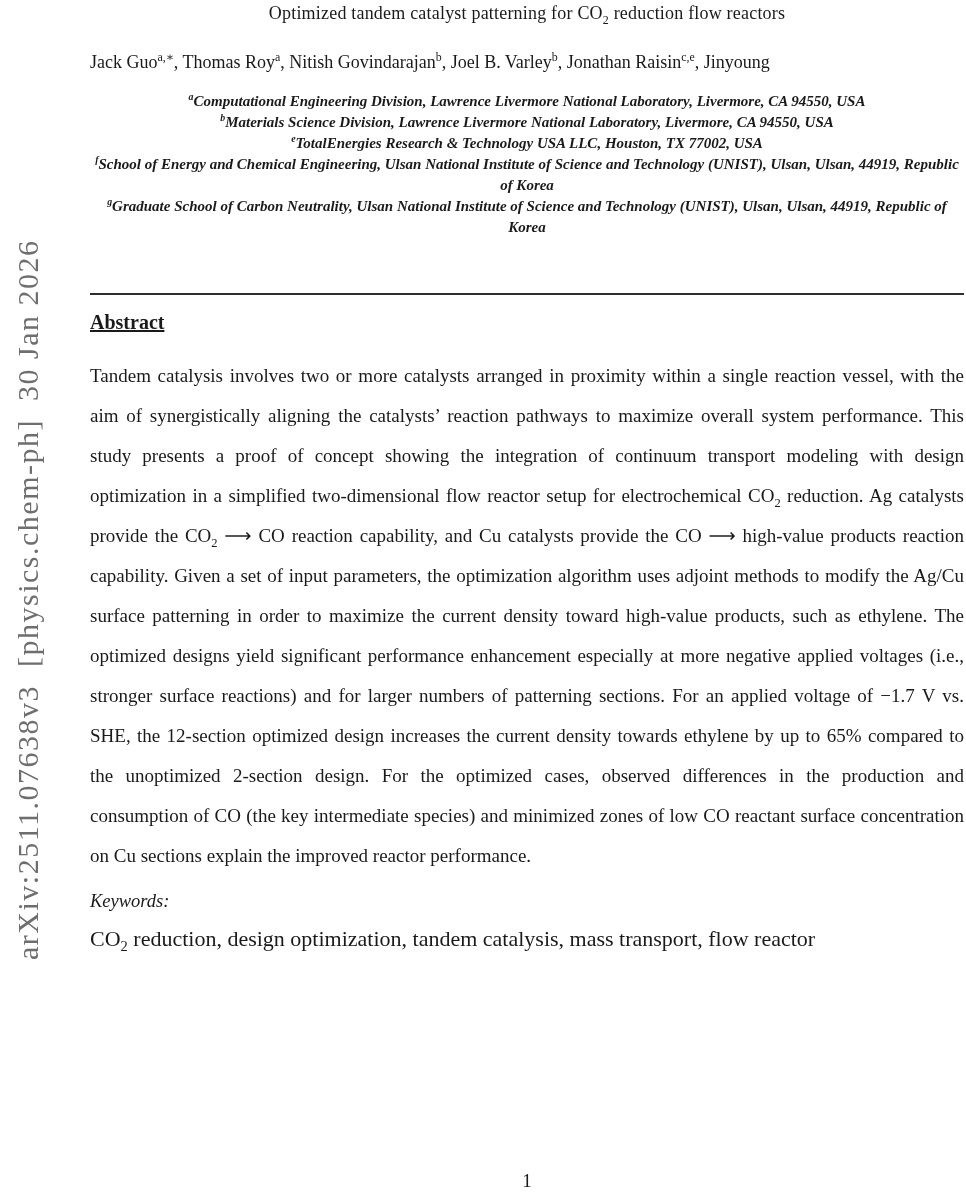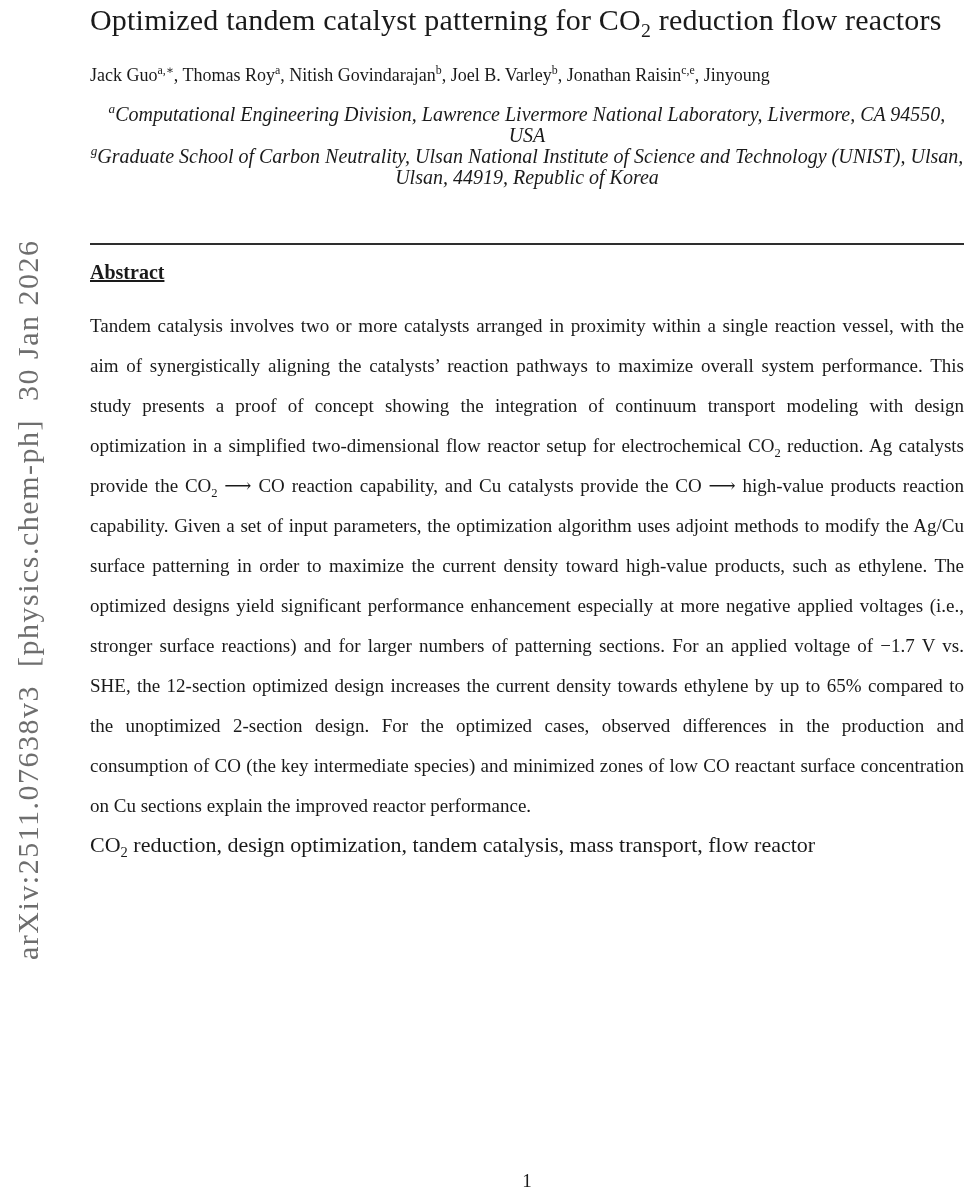--- a/index.html
+++ b/index.html
@@ -34,39 +34,40 @@
   }
 
   .content{
     position:absolute;
     left:90px; top:0;
     width:874px;
   }
 
   .title{
     margin:3px 0 0 0;
-    font-size:30px;
+    font-size:18px;
     font-weight:400;
-    text-align:left;
+    text-align:center;
     letter-spacing:0.2px;
   }
 
   .authors{
     margin-top:24px;
     font-size:18px;
     line-height:29px;
     text-align:left;
   }
 
   .affiliations{
     margin-top:14px;
-    font-size:20px;
+    font-size:15px;
     line-height:21px;
     font-style:italic;
     text-align:center;
+    font-weight:bold;
   }
 
   .rule{
     margin:55px 0 0 0;
     border:none;
     border-top:2px solid var(--rule);
     width:100%;
   }
 
   .abstract-heading{
@@ -74,20 +75,21 @@
     font-size:20px;
     font-weight:700;
     text-decoration:underline;
   }
 
   .abstract{
     margin:22px 0 0 0;
     font-size:19px;
     line-height:40px;
     text-align:justify;
+    font-family:Liberation Serif, serif;
   }
 
   .keywords-label{
     margin-top:6px;
     font-style:italic;
     font-size:18.5px;
     line-height:38px;
   }
   .keywords{
     font-size:22px;
@@ -115,29 +117,33 @@
   <main class="content">
 
     <h1 class="title">Optimized tandem catalyst patterning for CO<sub>2</sub> reduction flow reactors</h1>
 
     <div class="authors">
       <div>Jack Guo<sup>a,∗</sup>, Thomas Roy<sup>a</sup>, Nitish Govindarajan<sup>b</sup>, Joel B. Varley<sup>b</sup>, Jonathan Raisin<sup>c,e</sup>, Jinyoung</div>
     </div>
 
     <div class="affiliations">
       <div><sup>a</sup>Computational Engineering Division, Lawrence Livermore National Laboratory, Livermore, CA 94550, USA</div>
+      <div><sup>b</sup>Materials Science Division, Lawrence Livermore National Laboratory, Livermore, CA 94550, USA</div>
+      <div><sup>e</sup>TotalEnergies Research &amp; Technology USA LLC, Houston, TX 77002, USA</div>
+      <div><sup>f</sup>School of Energy and Chemical Engineering, Ulsan National Institute of Science and Technology (UNIST), Ulsan, Ulsan, 44919, Republic of Korea</div>
       <div><sup>g</sup>Graduate School of Carbon Neutrality, Ulsan National Institute of Science and Technology (UNIST), Ulsan, Ulsan, 44919, Republic of Korea</div>
     </div>
 
     <hr class="rule">
 
     <h2 class="abstract-heading">Abstract</h2>
 
     <p class="abstract">Tandem catalysis involves two or more catalysts arranged in proximity within a single reaction vessel, with the aim of synergistically aligning the catalysts’ reaction pathways to maximize overall system performance. This study presents a proof of concept showing the integration of continuum transport modeling with design optimization in a simplified two-dimensional flow reactor setup for electrochemical CO<sub>2</sub> reduction. Ag catalysts provide the CO<sub>2</sub> ⟶ CO reaction capability, and Cu catalysts provide the CO ⟶ high-value products reaction capability. Given a set of input parameters, the optimization algorithm uses adjoint methods to modify the Ag/Cu surface patterning in order to maximize the current density toward high-value products, such as ethylene. The optimized designs yield significant performance enhancement especially at more negative applied voltages (i.e., stronger surface reactions) and for larger numbers of patterning sections. For an applied voltage of −1.7 V vs. SHE, the 12-section optimized design increases the current density towards ethylene by up to 65% compared to the unoptimized 2-section design. For the optimized cases, observed differences in the production and consumption of CO (the key intermediate species) and minimized zones of low CO reactant surface concentration on Cu sections explain the improved reactor performance.</p>
 
+    <div class="keywords-label">Keywords:</div>
 
     <div class="keywords">CO<sub>2</sub> reduction, design optimization, tandem catalysis, mass transport, flow reactor</div>
 
   </main>
 
   <div class="pageno">1</div>
 
 </div>
 
 </body></html>

